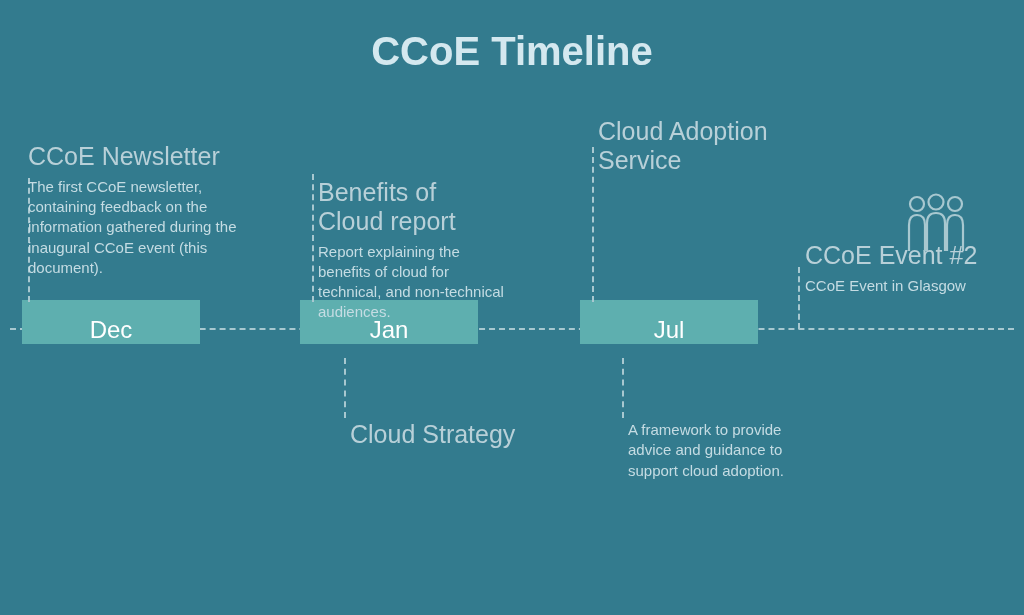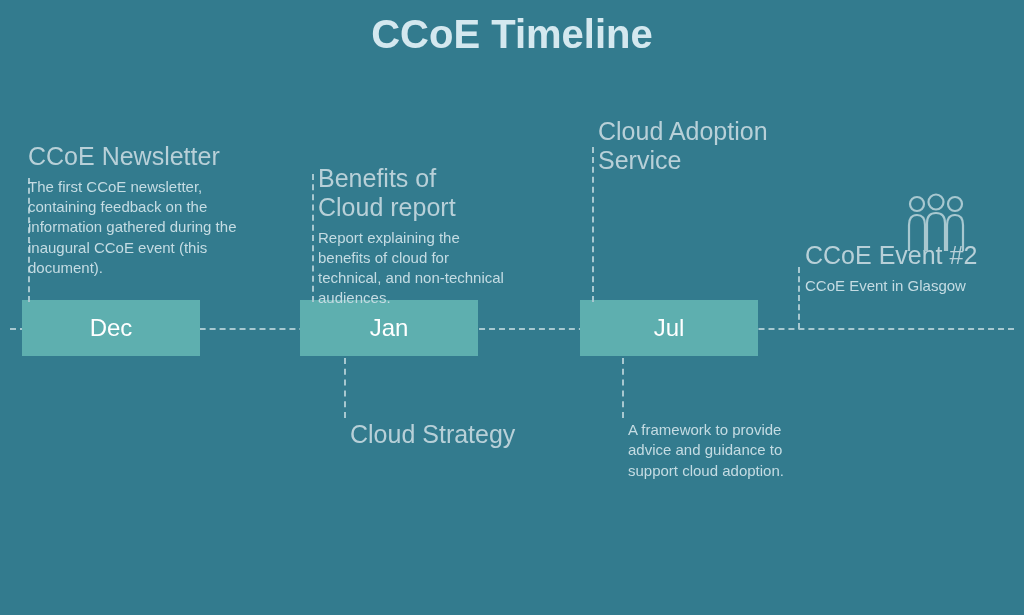--- a/index.html
+++ b/index.html
@@ -1,29 +1,29 @@
 <!DOCTYPE html>
 <html><head>
 <meta charset="utf-8">
 <style>
 *{margin:0;padding:0;box-sizing:border-box}
 body{background:#337b8e;font-family:Arial,Helvetica,sans-serif;width:1024px;height:615px;position:relative;overflow:hidden}
-.title{color:#d4e8ef;font-size:40px;font-weight:bold;text-align:center;padding-top:12px}
+.title{color:#d4e8ef;font-size:40px;font-weight:bold;text-align:center;padding-top:29px}
 .timeline{position:absolute;top:328px;left:10px;right:10px;height:2px;border-top:2px dashed #a8c8d0}
-.month-box{position:absolute;background:#5eafaf;color:#fff;font-size:24px;display:flex;align-items:center;justify-content:center;height:56px;top:300px}
+.month-box{position:absolute;background:#5eafaf;color:#fff;font-size:24px;display:flex;align-items:flex-end;justify-content:center;height:44px;top:300px}
 .mb-dec{left:22px;width:178px}
 .mb-jan{left:300px;width:178px}
 .mb-feb{left:580px;width:178px}
 .card{position:absolute;color:#b8d0d8}
 .card-title{font-size:25px;line-height:1.15;margin-bottom:6px}
 .card-desc{font-size:15px;line-height:1.35;color:#c5dce3}
 .vline{position:absolute;width:2px;border-left:2px dashed #a8c8d0}
 .c-newsletter{left:28px;top:142px;width:225px}
 .v-newsletter{left:28px;top:178px;height:124px}
-.c-benefits{left:318px;top:164px;width:188px}
+.c-benefits{left:318px;top:178px;width:188px}
 .v-benefits{left:312px;top:174px;height:128px}
 .c-adoption-svc{left:598px;top:117px;width:175px}
 .v-adoption-svc{left:592px;top:147px;height:155px}
 .c-event{left:805px;top:241px;width:200px}
 .v-event{left:798px;top:267px;height:62px}
 .c-strategy{left:350px;top:420px;width:205px}
 .v-strategy{left:344px;top:358px;height:60px}
 .c-framework{left:628px;top:420px;width:200px}
 .v-framework{left:622px;top:358px;height:60px}
 .people-icon{position:absolute;left:897px;top:193px;width:78px;height:58px}

